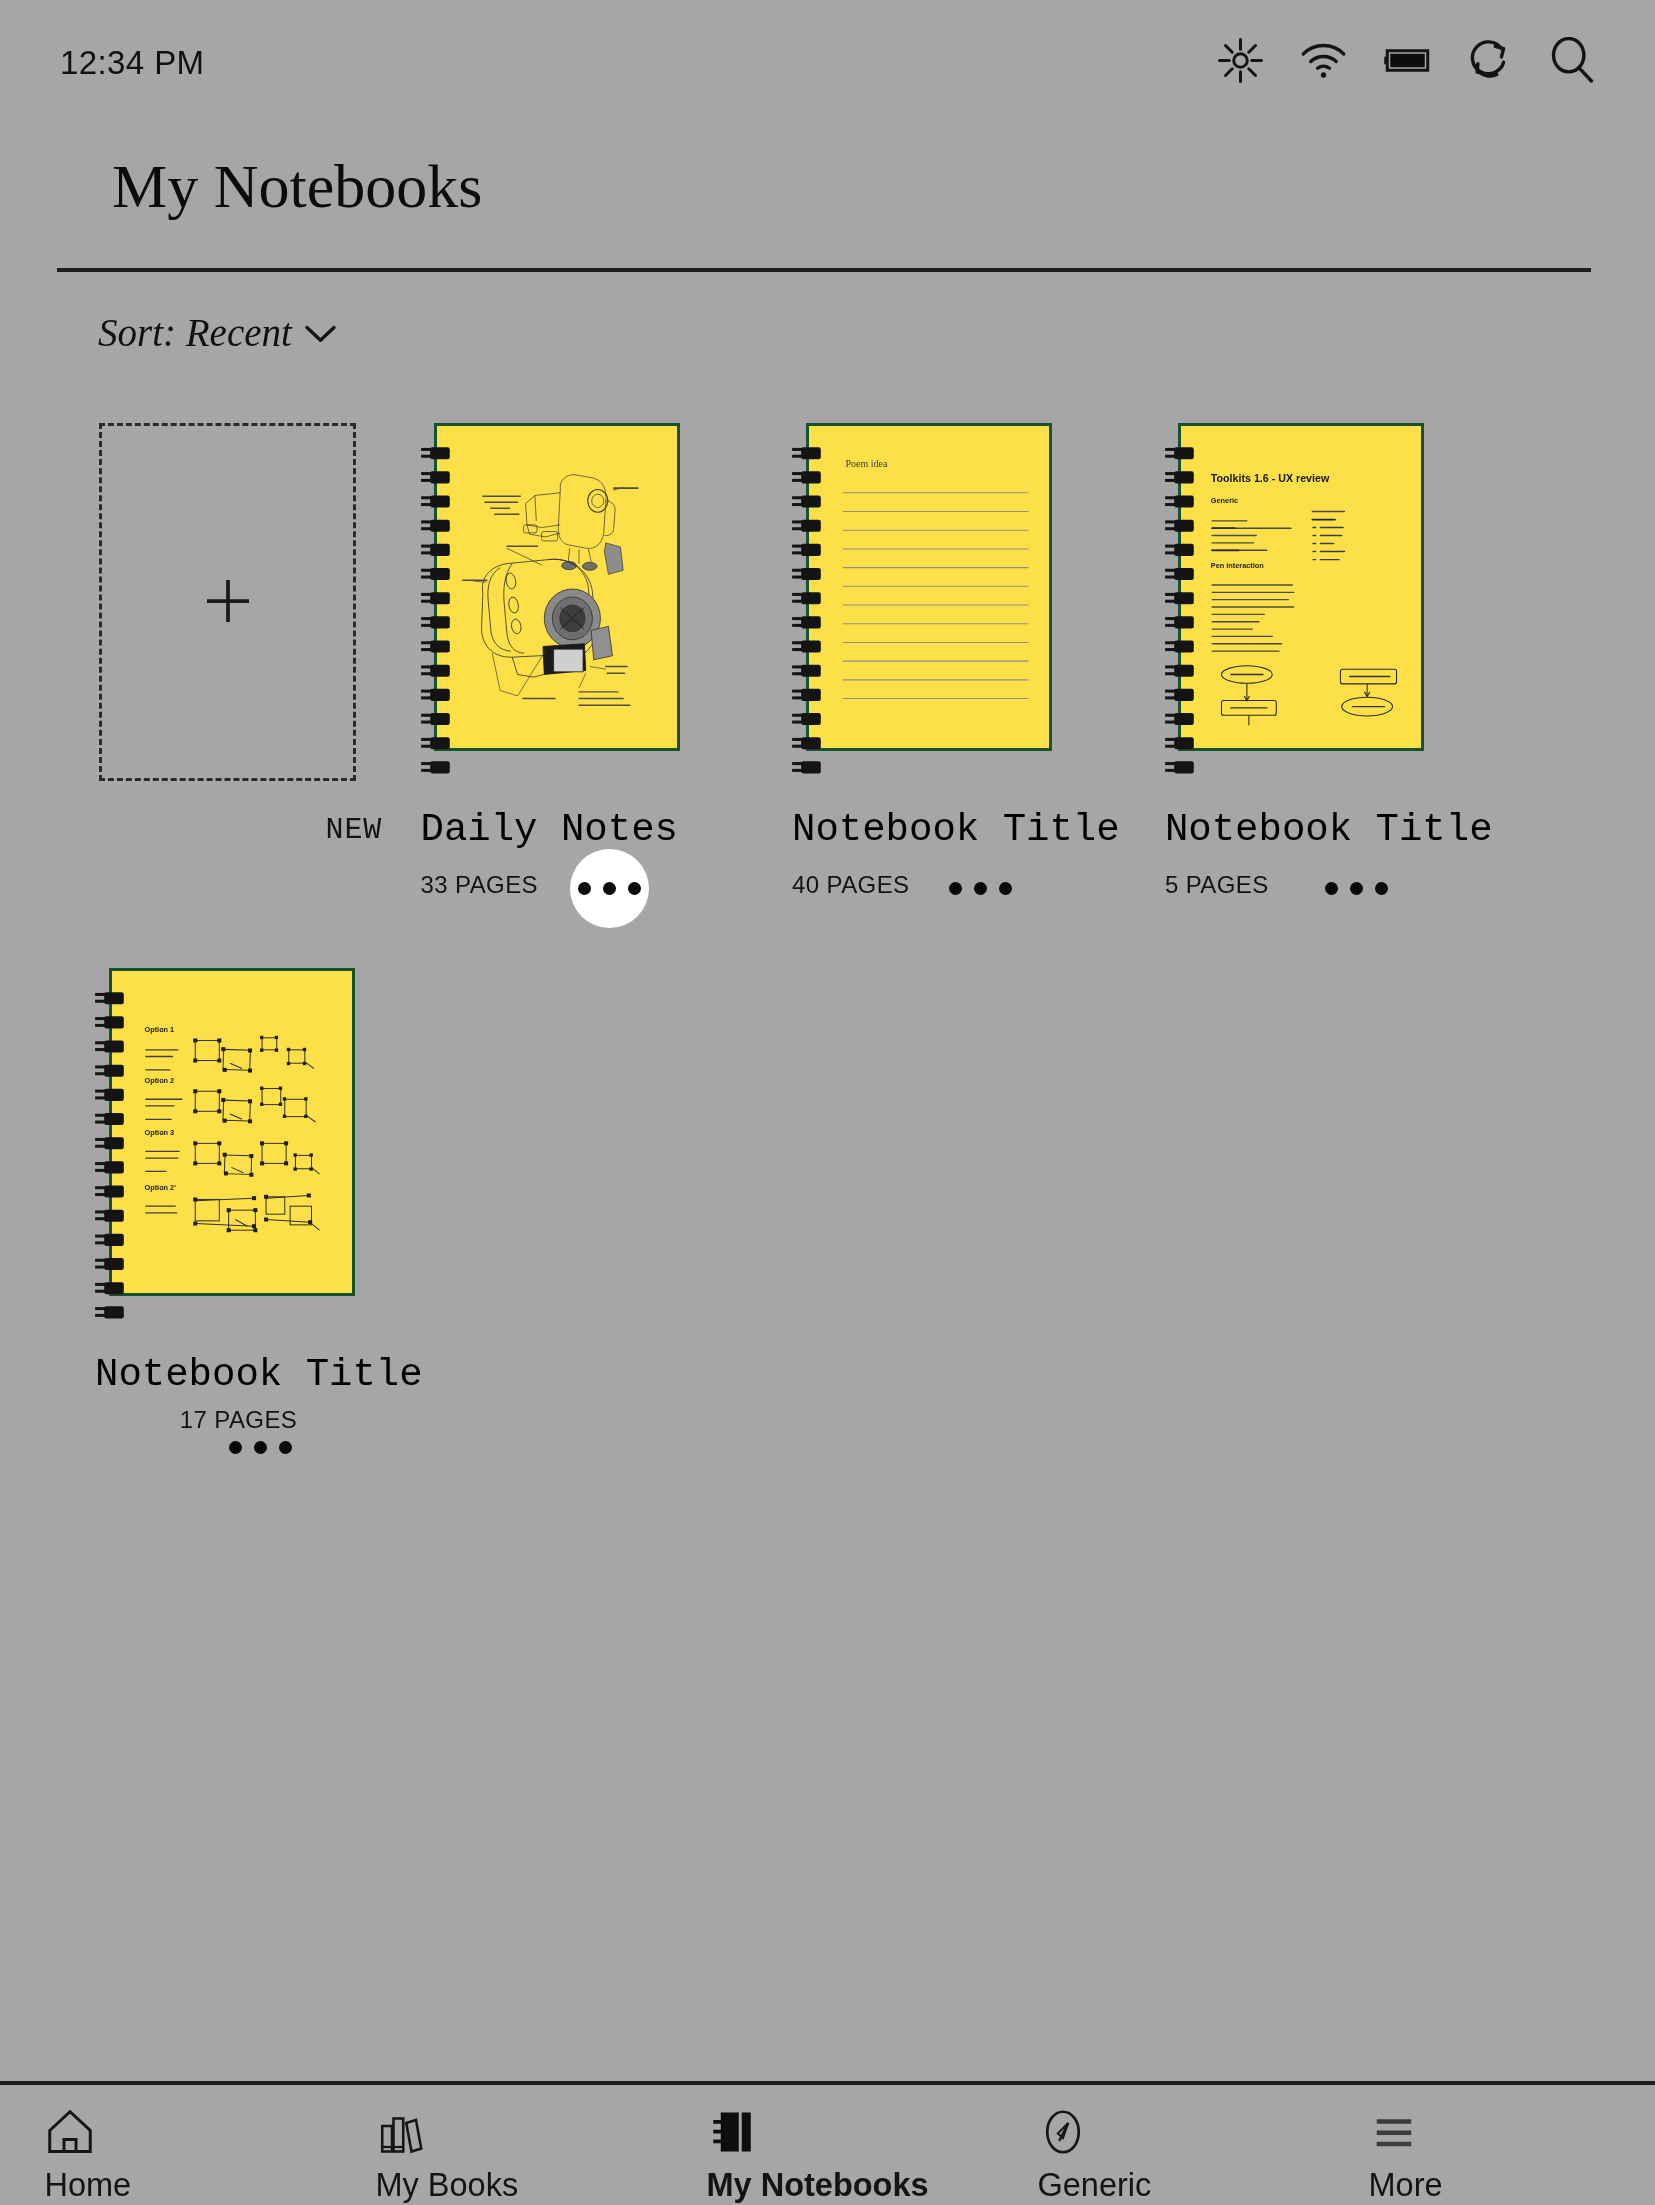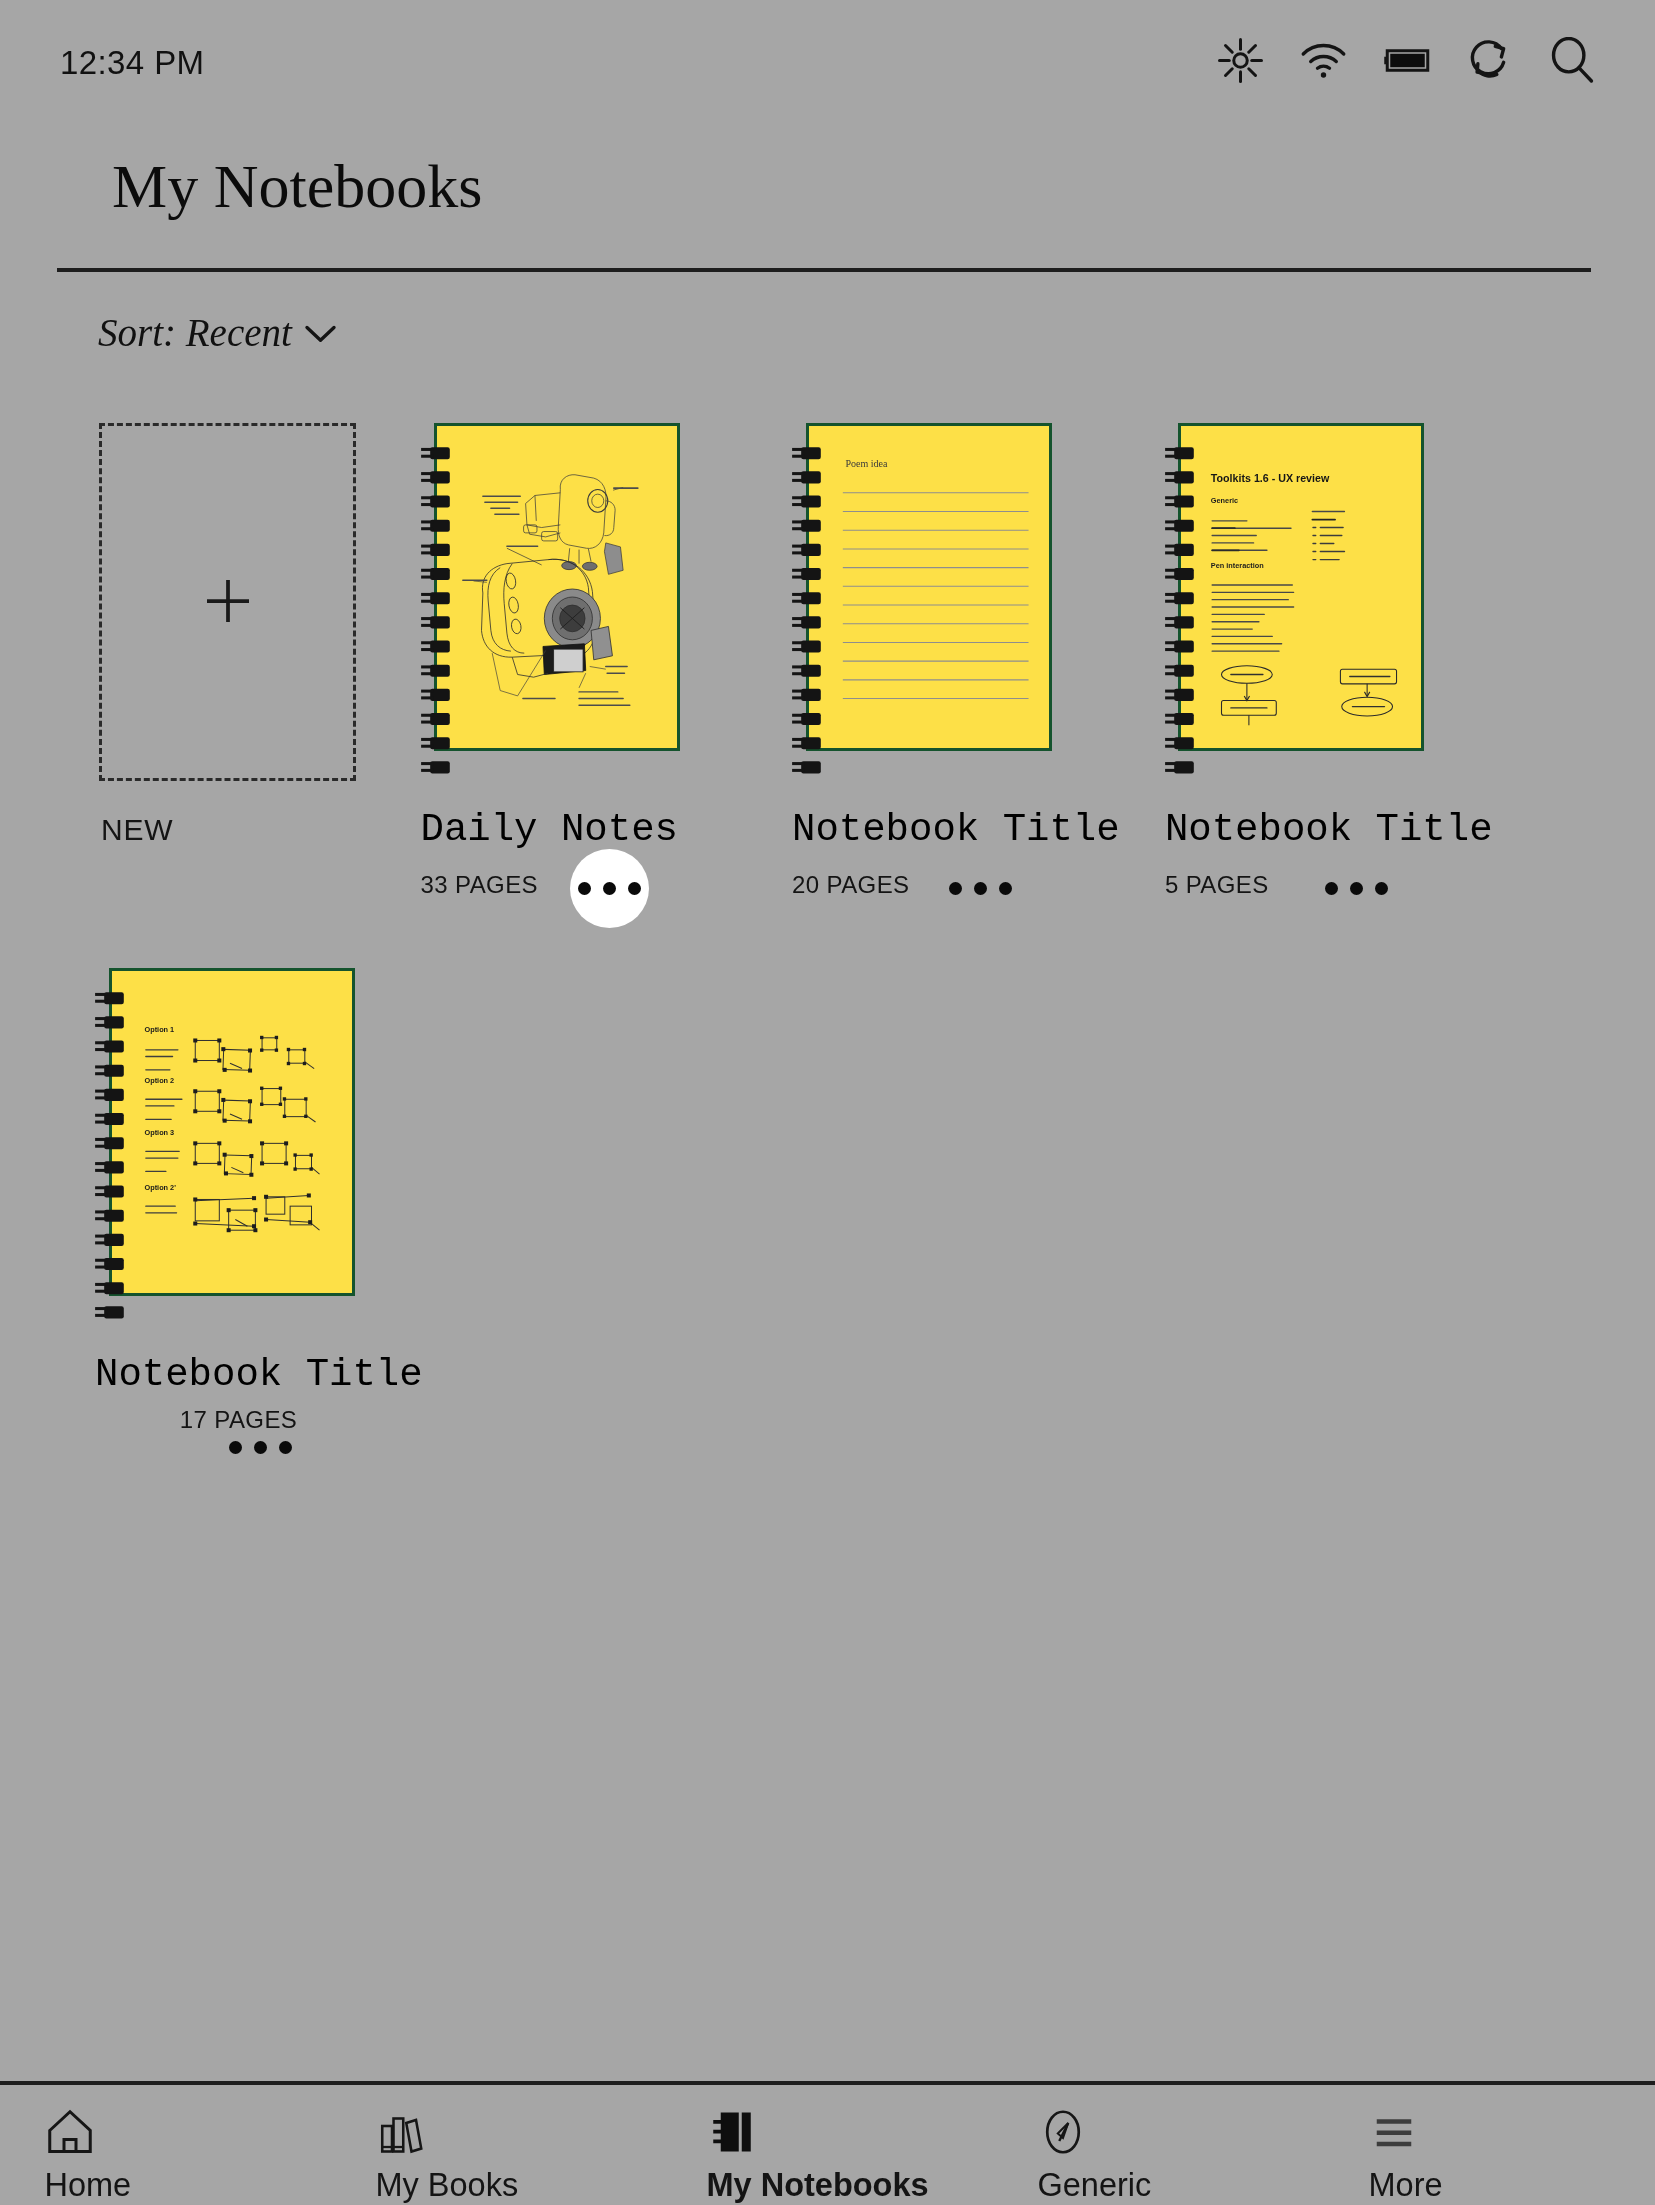--- a/index.html
+++ b/index.html
@@ -112,24 +112,25 @@
     box-sizing: border-box;
     display: flex;
     align-items: center;
     justify-content: center;
     cursor: pointer;
   }
   .plus-icon { display: block; }
   .new-label {
     margin-left: 101px;
     margin-top: 32px;
-    font-family: Liberation Sans, sans-serif;
+    font-family: Liberation Mono, monospace;
     font-size: 30px;
     letter-spacing: 0.8px;
     color: #141414;
+    text-align: right;
   }
 
   
   .nb-wrap {
     position: relative;
     width: 260px;
     height: 364px;
     margin-left: 2.3px;
     cursor: pointer;
   }
@@ -533,21 +534,21 @@
               <rect x="0" y="417" width="16" height="4" fill="#141414"></rect>
               <rect x="0" y="426" width="16" height="4" fill="#141414"></rect>
             <rect x="12" y="448" width="26" height="16" rx="3" fill="#141414"></rect>
               <rect x="0" y="449" width="16" height="4" fill="#141414"></rect>
               <rect x="0" y="458" width="16" height="4" fill="#141414"></rect>
           </g>
         </svg>
       </div>
       <div class="card-title" style="margin-left:29.5px;">Notebook Title</div>
       <div class="card-meta" style="margin-left:29.5px;">
-        <span class="pages-label">20 PAGES</span>
+        <span class="pages-label">40 PAGES</span>
         <span class="more-btn">
           <span class="dot"></span>
           <span class="dot"></span>
           <span class="dot"></span>
         </span>
       </div>
     </div>
 
     <div class="card">
       <div class="nb-wrap" style="margin-left:20.4px;">

